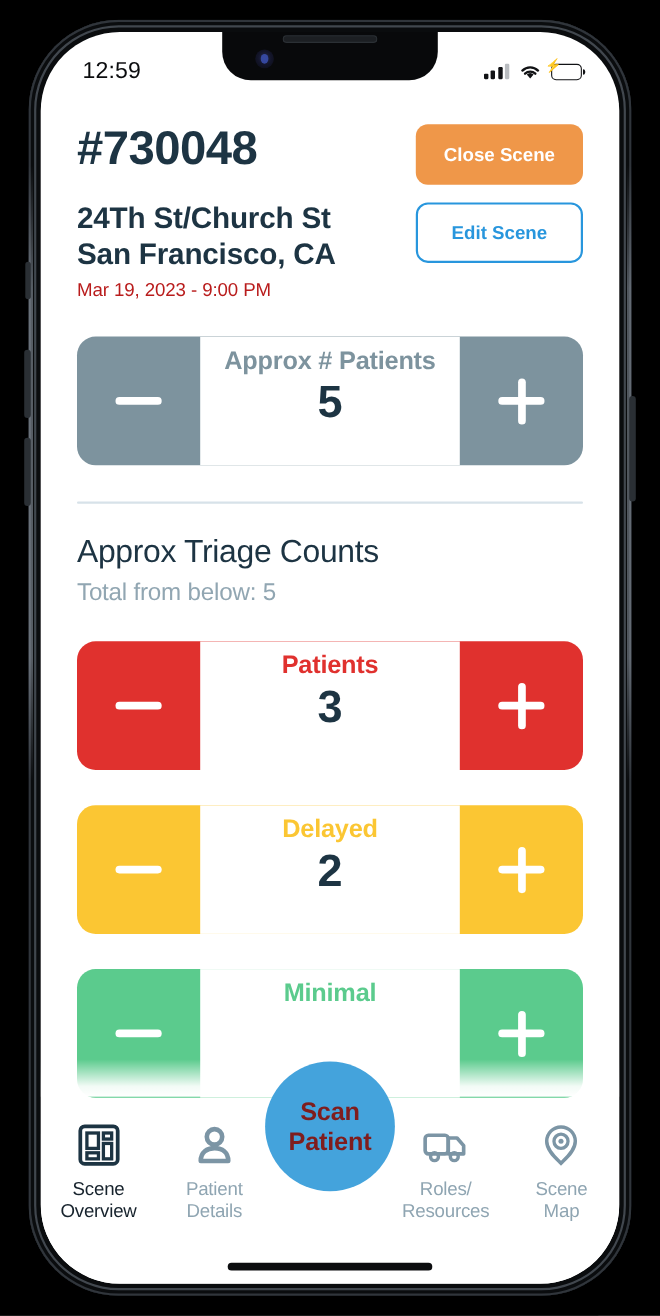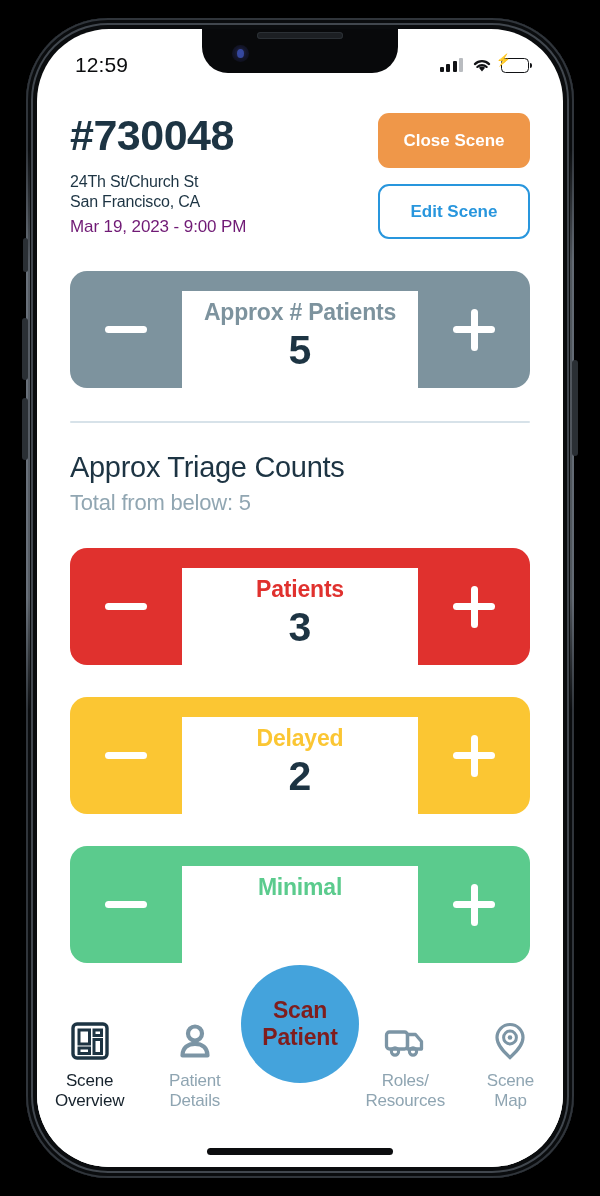--- a/index.html
+++ b/index.html
@@ -195,31 +195,31 @@
   .head-left { padding-top: 2px; }
 
   .scene-id {
     font-size: 43px;
     font-weight: 700;
     color: #1d3443;
     letter-spacing: -.5px;
     line-height: 1.05;
   }
   .scene-addr {
-    font-size: 16px;
-    font-weight: 400;
+    font-size: 27px;
+    font-weight: 700;
     color: #1d3443;
     line-height: 1.22;
-    margin-top: 14px;
+    margin-top: 24px;
     letter-spacing: -.2px;
   }
   .scene-time {
     font-size: 17px;
     font-weight: 500;
-    color: #701a75;
+    color: #b91c1c;
     margin-top: 6px;
     letter-spacing: -.1px;
   }
 
   .head-right {
     display: flex;
     flex-direction: column;
     align-items: stretch;
     gap: 16px;
     width: 152px;
@@ -289,21 +289,20 @@
   .glyph-plus::after  { top: 0; left: 17.5px; width: 7px; height: 42px; }
 
   .stepper .face {
     flex: 1 1 auto;
     background: #ffffff;
     display: flex;
     flex-direction: column;
     align-items: center;
     justify-content: flex-start;
     padding-top: 8px;
-    margin-top: 20px;
   }
   .face-label {
     font-size: 23px;
     font-weight: 700;
     letter-spacing: -.2px;
   }
   .face-value {
     font-size: 41px;
     font-weight: 700;
     color: #1d3443;

